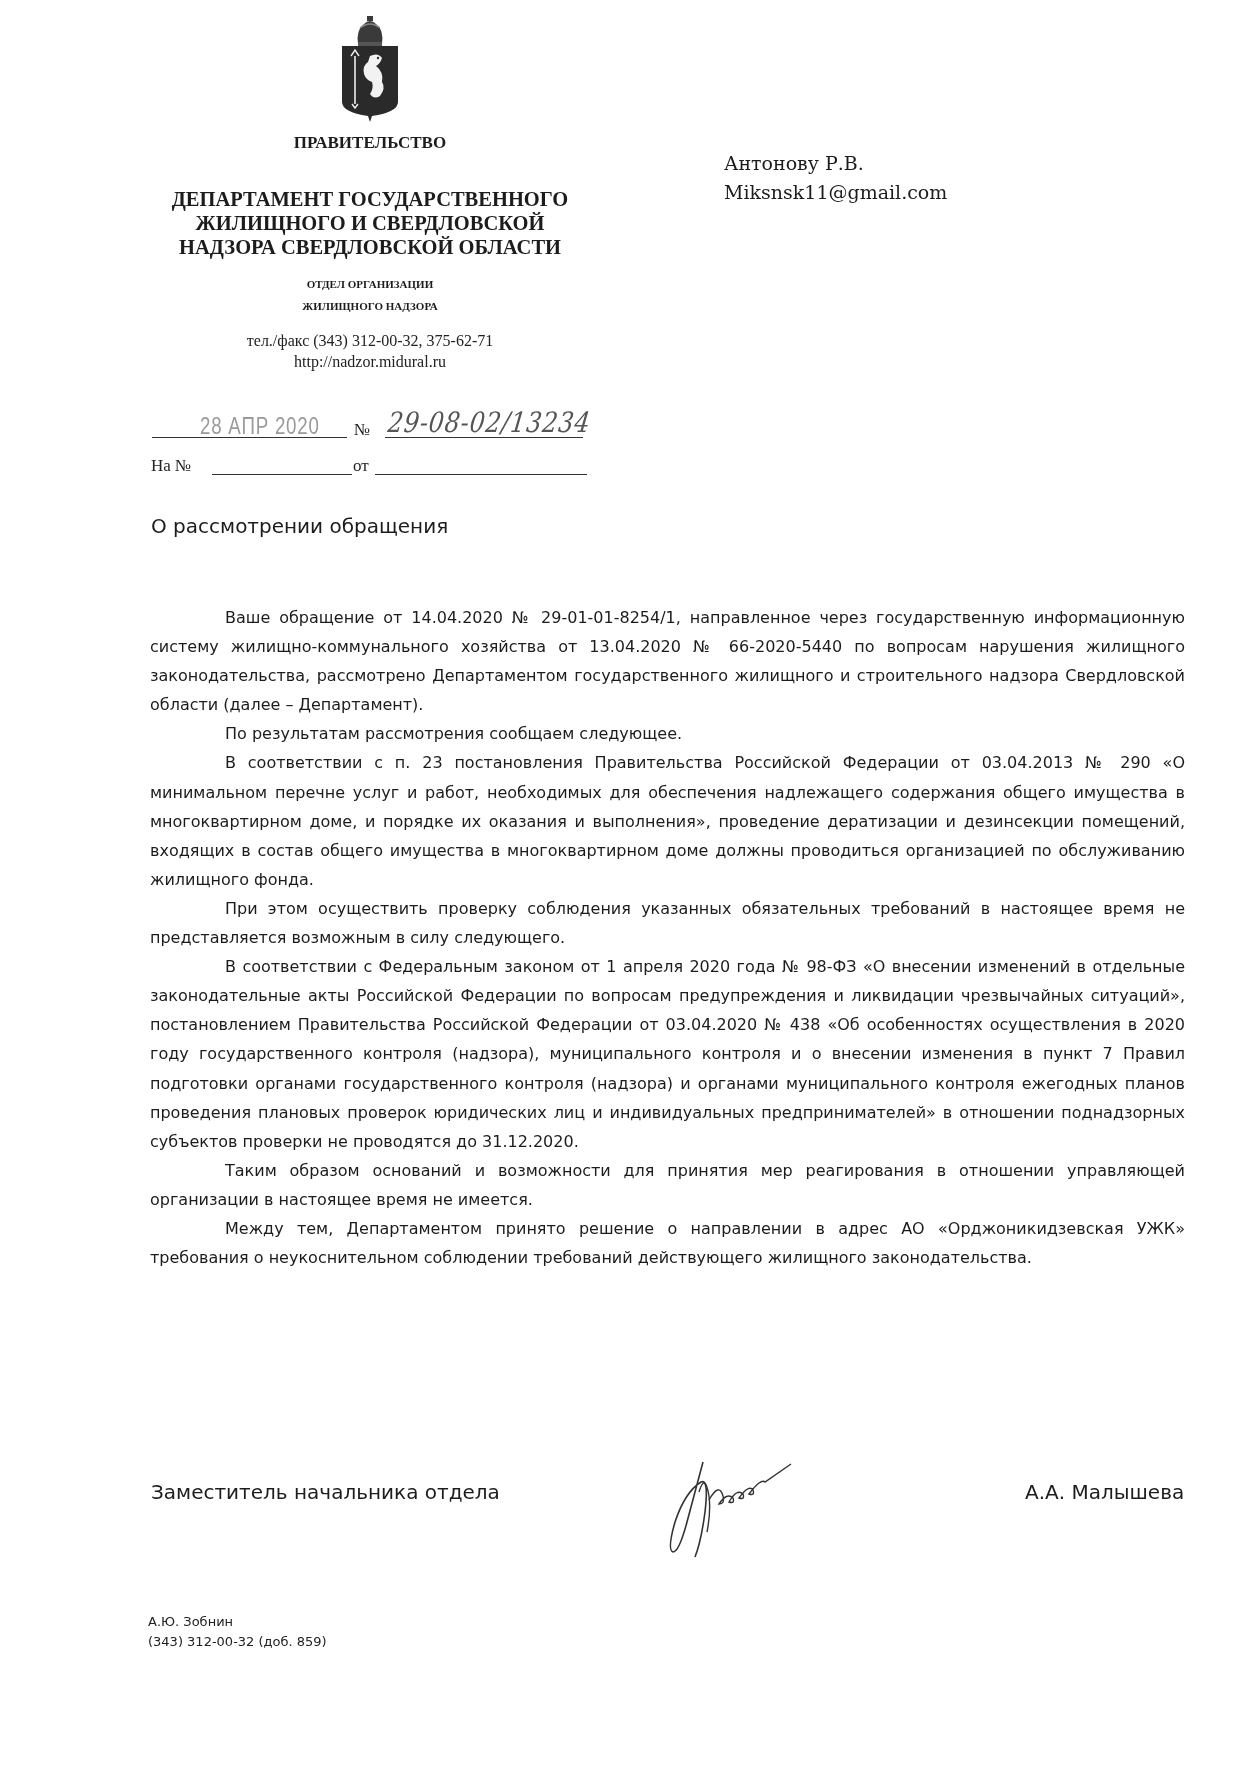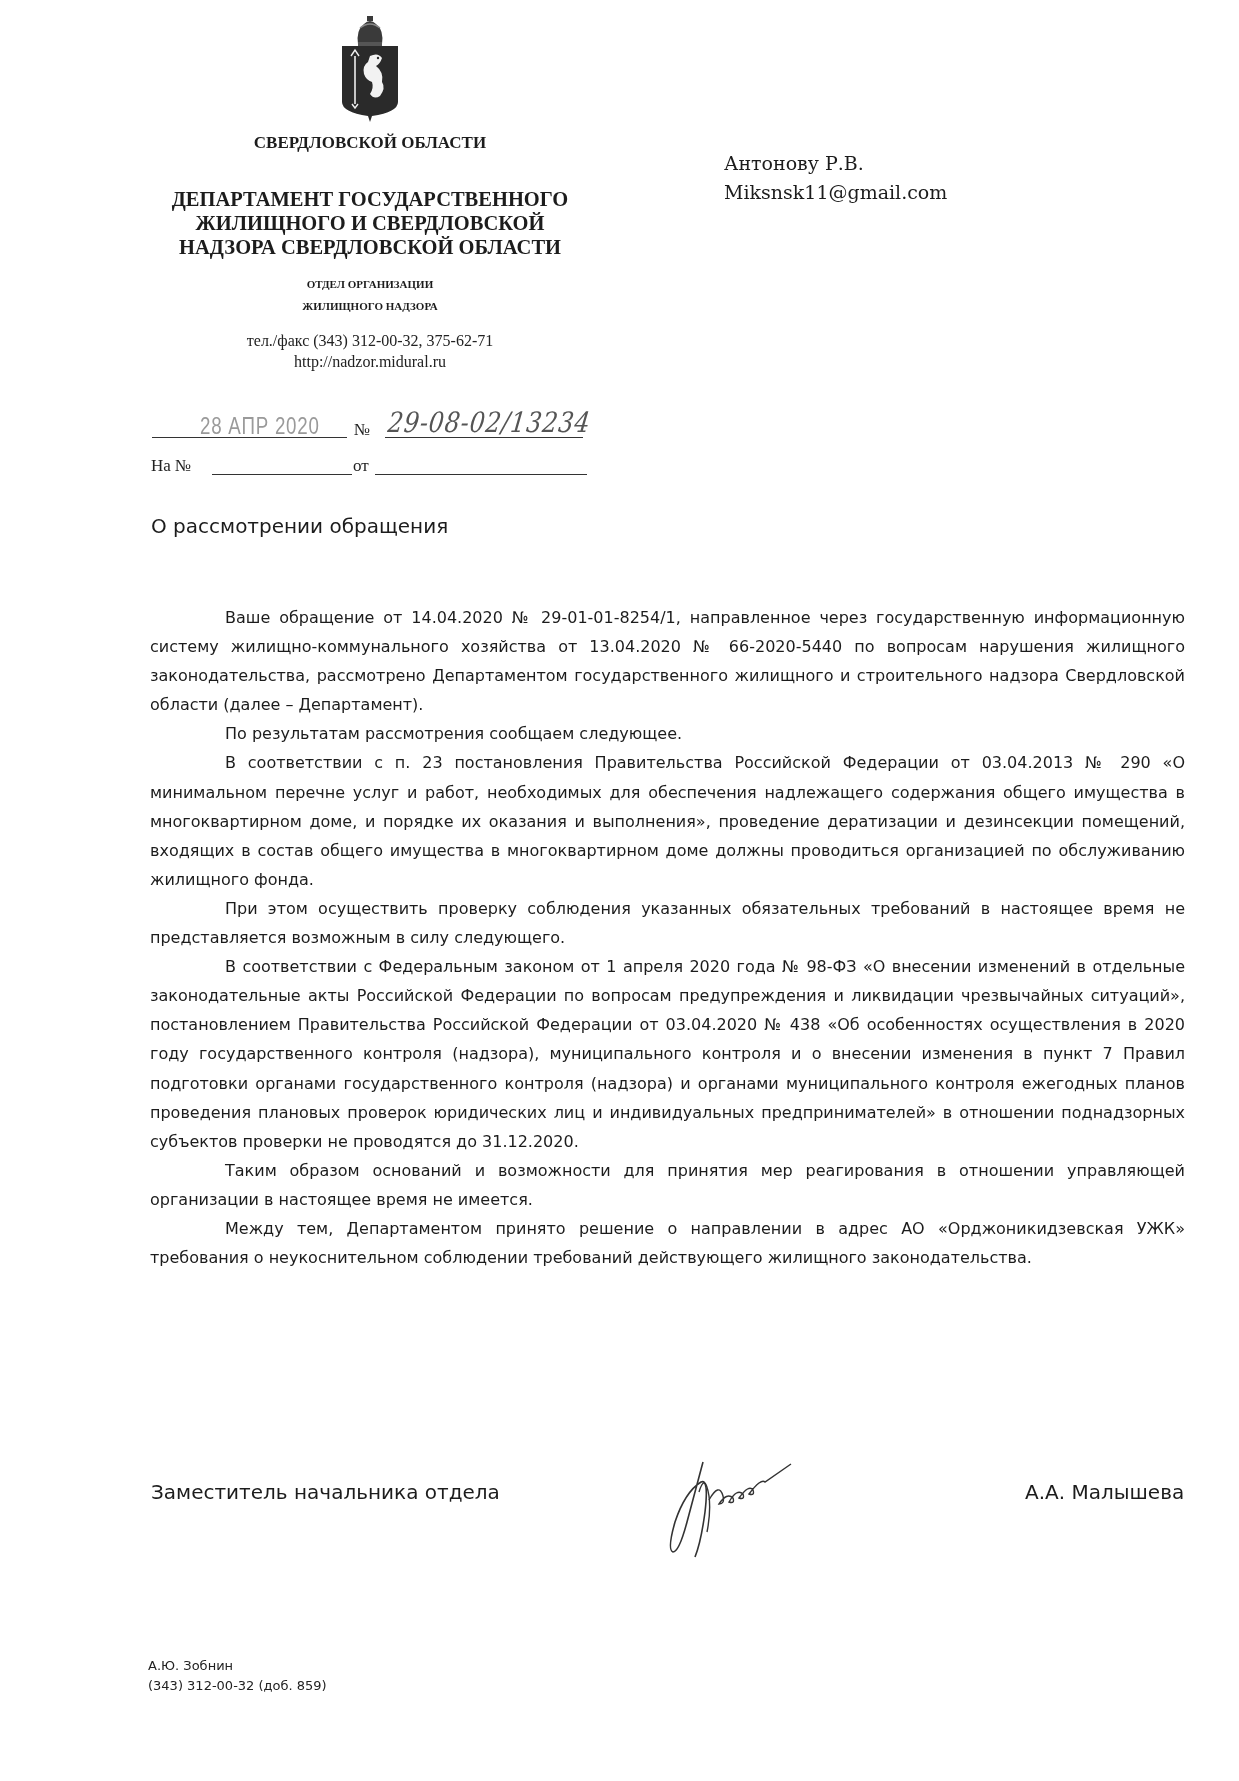--- a/index.html
+++ b/index.html
@@ -14,21 +14,21 @@
   .regline { position: absolute; font-family: "Liberation Serif", serif; font-size: 17px; color: #222; }
   .uline { position: absolute; border-bottom: 1px solid #333; height: 0; }
   .stamp { position: absolute; left: 200px; top: 412px; font-family: "Liberation Sans", sans-serif; font-size: 24px; letter-spacing: 1px; color: #9a9a9a; transform: scaleX(0.78); transform-origin: left top; white-space: nowrap; }
   .handnum { position: absolute; left: 390px; top: 406px; font-family: "DejaVu Serif", serif; font-style: italic; font-size: 28px; color: #555; letter-spacing: 1px; transform: scaleX(0.85) skewX(-8deg); transform-origin: left top; white-space: nowrap; font-weight: 300; }
   .subject { position: absolute; left: 151px; top: 514px; font-family: "DejaVu Sans", sans-serif; font-size: 20px; color: #1c1c1c; text-align: center; }
   .text-block { position: absolute; left: 150px; width: 1035px; top: 603px; font-family: "DejaVu Sans", sans-serif; font-size: 16px; line-height: 29.1px; color: #1c1c1c; }
   .text-block p { margin: 0; text-align: justify; text-indent: 75px; }
   .sign-pos { position: absolute; left: 151px; top: 1480px; font-family: "DejaVu Sans", sans-serif; font-size: 20px; color: #1c1c1c; }
   .sign-name { position: absolute; left: 1025px; top: 1480px; font-family: "DejaVu Sans", sans-serif; font-size: 20px; color: #1c1c1c; }
   .signature { position: absolute; left: 665px; top: 1452px; width: 150px; height: 110px; }
-  .footer { position: absolute; left: 148px; top: 1612px; font-family: "DejaVu Sans", sans-serif; font-size: 13px; line-height: 20px; color: #222; margin-top: 44px; }
+  .footer { position: absolute; left: 148px; top: 1612px; font-family: "DejaVu Sans", sans-serif; font-size: 13px; line-height: 20px; color: #222; }
   .coat { position: absolute; left: 338px; top: 16px; width: 64px; height: 106px; }
 </style>
 </head>
 <body>
 
 <div class="coat">
   <svg width="64" height="106" viewBox="0 0 64 106">
 
     <path d="M20 28 Q18 14 26 8 Q32 2 38 8 Q46 14 44 28 Z" fill="#3a3a3a"></path>
     <path d="M22 12 Q32 4 42 12" stroke="#888" stroke-width="1.5" fill="none"></path>
@@ -40,21 +40,21 @@
     <path d="M32 40 Q40 36 44 42 Q42 48 38 50 Q46 56 44 66 Q48 72 42 80 Q36 84 32 78 Q36 72 34 66 Q28 64 26 58 Q24 50 30 46 Z" fill="#f2f2f2"></path>
     <circle cx="40" cy="42" r="1.2" fill="#2a2a2a"></circle>
 
     <line x1="17" y1="40" x2="17" y2="88" stroke="#eee" stroke-width="1.6"></line>
     <path d="M13 40 L17 34 L21 40" stroke="#eee" stroke-width="1.4" fill="none"></path>
     <path d="M14 88 L17 92 L20 88" stroke="#eee" stroke-width="1.4" fill="none"></path>
   </svg>
 </div>
 
 <div class="hdr h1">
-  <div>СВЕРДЛОВСКОЙ ОБЛАСТИ</div>
+  <div>ПРАВИТЕЛЬСТВО</div>
 </div>
 <div class="hdr h2">
   <div>ДЕПАРТАМЕНТ ГОСУДАРСТВЕННОГО</div>
   <div>ЖИЛИЩНОГО И СВЕРДЛОВСКОЙ</div>
   <div>НАДЗОРА СВЕРДЛОВСКОЙ ОБЛАСТИ</div>
 </div>
 <div class="hdr h3">
   <div>ОТДЕЛ ОРГАНИЗАЦИИ</div>
   <div>ЖИЛИЩНОГО НАДЗОРА</div>
 </div>

